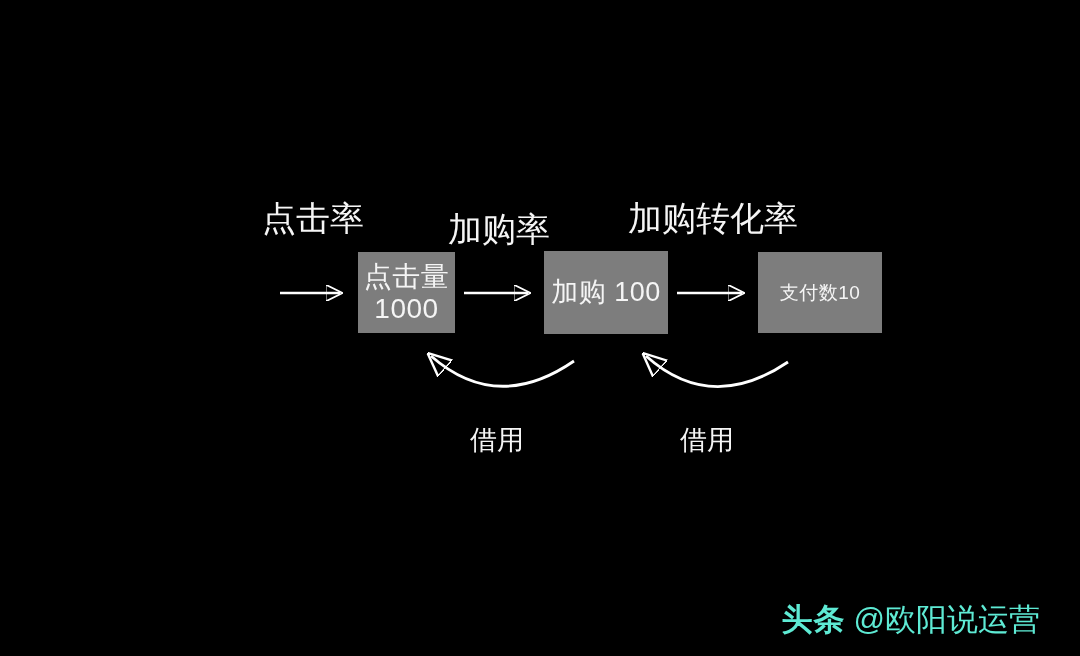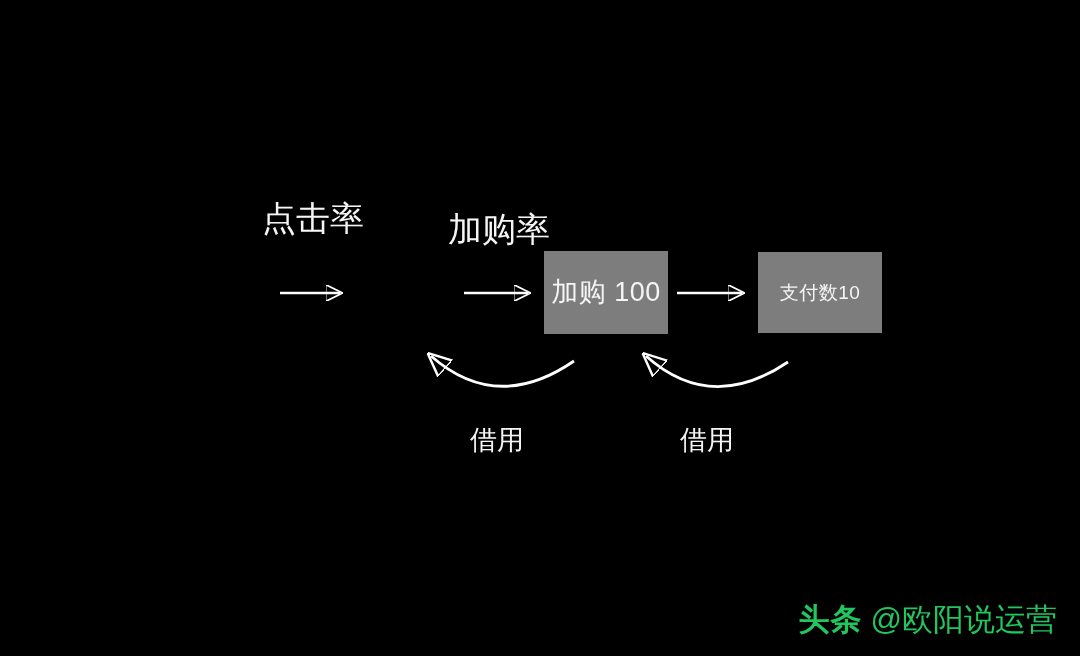--- a/index.html
+++ b/index.html
@@ -43,23 +43,23 @@
   .rate-2{left:499px;margin-top:11px;}
   .rate-3{left:713px;}
   .feedback-label{
     position:absolute;top:422px;
     transform:translateX(-50%);
     font-size:27px;white-space:nowrap;
   }
   .fb-1{left:497px;}
   .fb-2{left:707px;}
   .watermark{
-    position:absolute;right:23px;bottom:15px;
+    position:absolute;right:40px;bottom:15px;
     font-size:31px;white-space:nowrap;
-    color:#22c55e;
+    color:#5eead4;
     margin-left:15px;
   }
   .watermark .brand{font-weight:900;letter-spacing:1px;margin-right:8px;}
   .watermark .handle{font-weight:500;}
 </style>
 </head>
 <body>
 
 <div class="stage">
 
@@ -73,31 +73,36 @@
       </marker>
     </defs>
     <line x1="280" y1="293" x2="340" y2="293" stroke-width="2.6" marker-end="url(#head-s)"></line>
     <line x1="464" y1="293" x2="528" y2="293" stroke-width="2.6" marker-end="url(#head-s)"></line>
     <line x1="677" y1="293" x2="742" y2="293" stroke-width="2.6" marker-end="url(#head-s)"></line>
     <path d="M574,361 Q497,414 431,356" stroke-width="2.8" marker-end="url(#head-c)"></path>
     <path d="M788,362 Q711,414 646,356" stroke-width="2.8" marker-end="url(#head-c)"></path>
   </svg>
 
 
+  <div class="node node-2">
+    <span>点击量</span>
+    <span>1000</span>
+  </div>
 
   <div class="node node-3">
     <span>加购 100</span>
   </div>
 
   <div class="node node-4">
     <span>支付数10</span>
   </div>
 
   <div class="rate-label rate-1">点击率</div>
   <div class="rate-label rate-2">加购率</div>
+  <div class="rate-label rate-3">加购转化率</div>
 
   <div class="feedback-label fb-1">借用</div>
   <div class="feedback-label fb-2">借用</div>
 
   <div class="watermark">
     <span class="brand">头条</span><span class="handle">@欧阳说运营</span>
   </div>
 
 </div>
 

